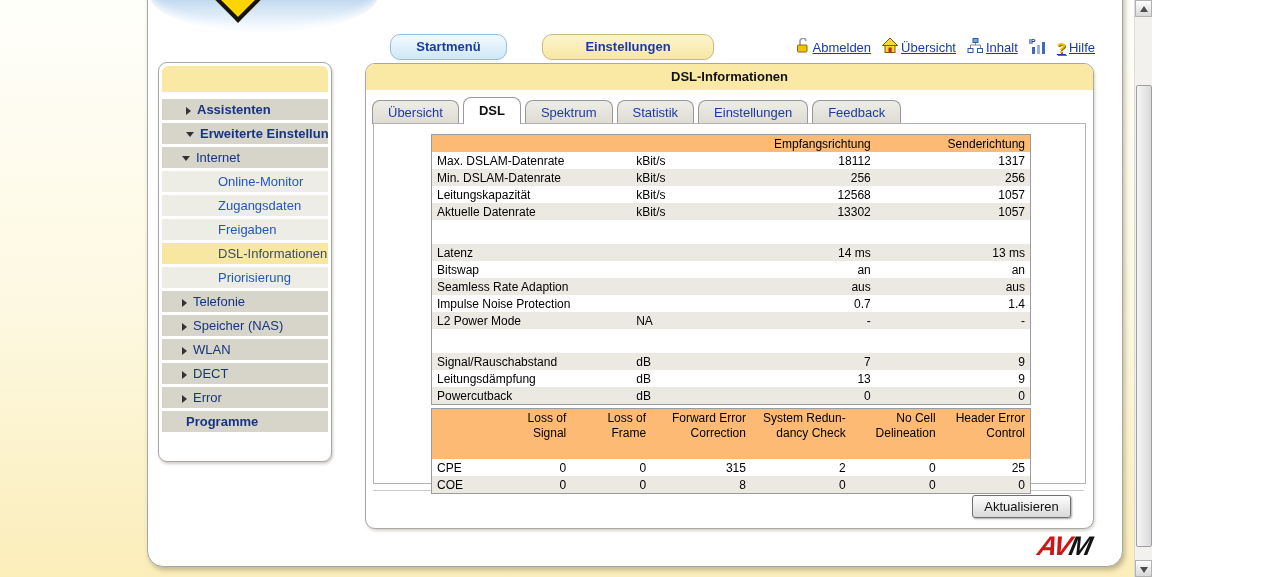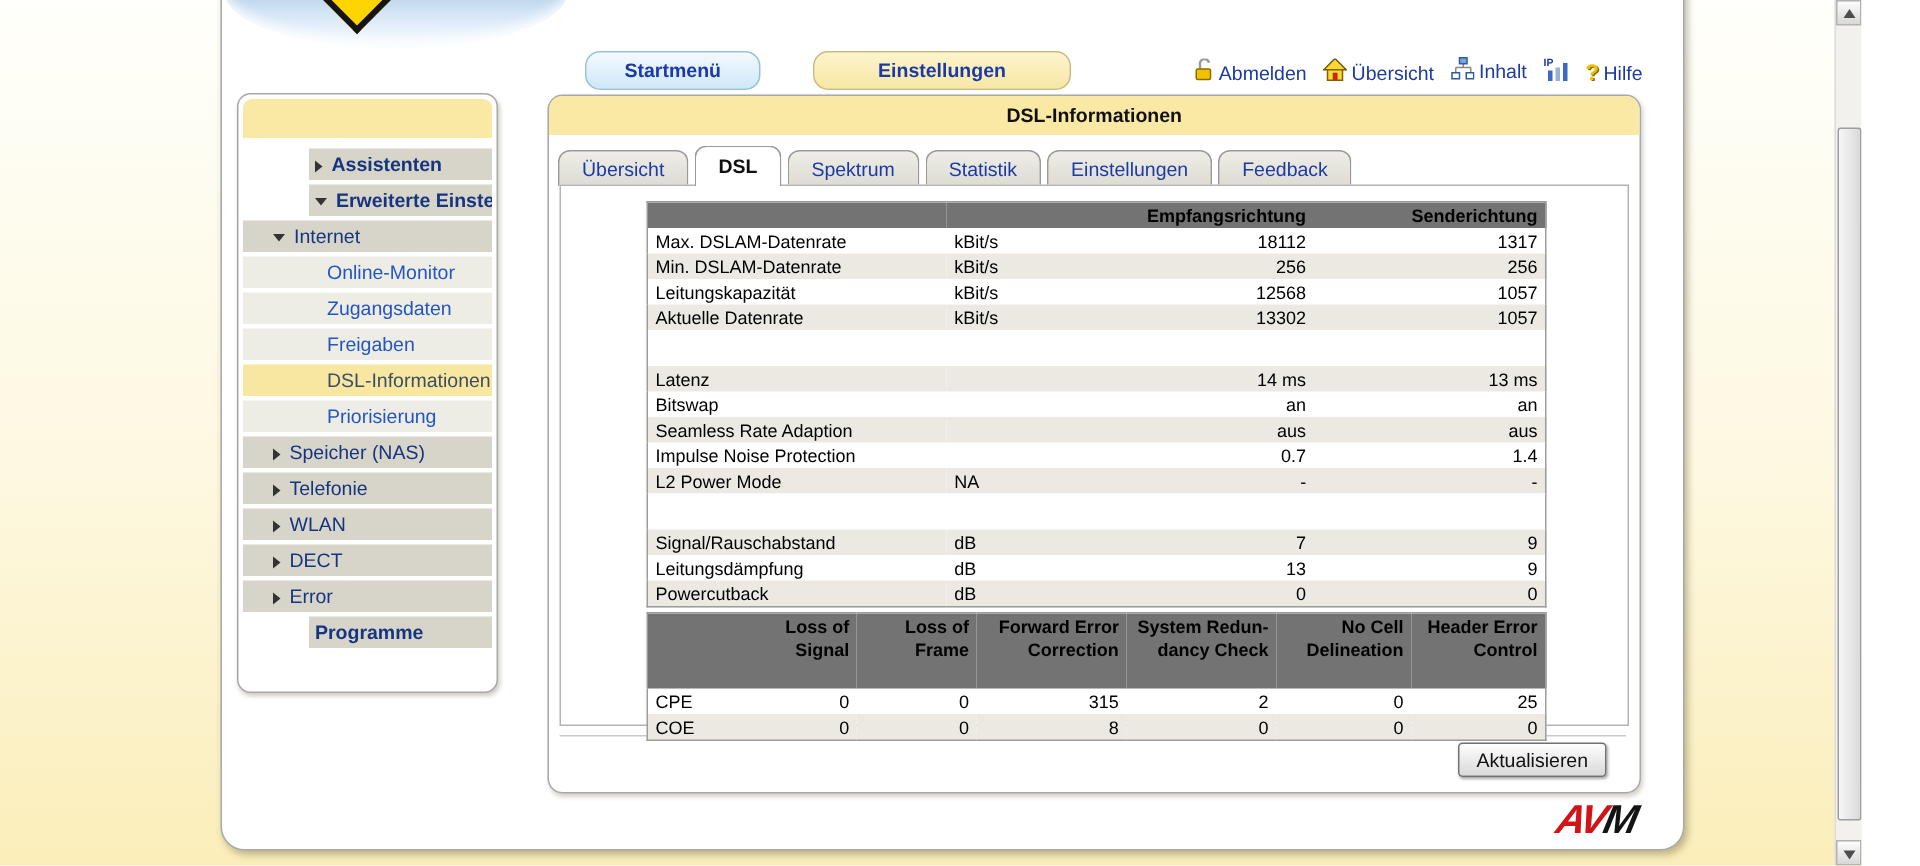--- a/index.html
+++ b/index.html
@@ -1,17 +1,17 @@
 <!DOCTYPE html>
 <html><head>
 <meta charset="utf-8">
 <style>
   html,body{margin:0;padding:0;}
   body{font-family:"Liberation Sans", sans-serif; background:#fff;}
-  #stage{position:relative;width:1241px;height:577px;overflow:hidden;
+  #stage{position:relative;width:1152px;height:577px;overflow:hidden;
          background:linear-gradient(180deg,#fffffb 0%,#fdf8e0 55%,#fbeeba 100%);}
 
   
   .main-window{position:absolute;left:147px;top:-26px;width:974px;height:591px;
     background:#fff;border:1px solid #a8a8a8;border-radius:16px;
     box-shadow:2px 3px 5px rgba(120,110,80,.45);}
 
   
   .logo-swoosh{position:absolute;left:150px;top:-42px;width:228px;height:74px;border-radius:50%;
     background:linear-gradient(180deg,#6d90c2 0%,#9dbfe4 35%,#cfe2f4 65%,#f2f8fe 92%);
@@ -22,32 +22,32 @@
   
   .menu-btn{position:absolute;top:34px;height:24px;border-radius:10px;text-align:center;
     line-height:24px;font-size:13px;font-weight:bold;color:#1b3aa5;cursor:pointer;z-index:7;}
   .menu-btn.blue{left:390px;width:115px;background:linear-gradient(180deg,#f3fafe,#cfe7f8);
     border:1px solid #97bfdc;}
   .menu-btn.yellow{left:542px;width:170px;background:linear-gradient(180deg,#fdf4cc,#f7e7a4);
     border:1px solid #cdb97e;}
 
   
   .top-links{position:absolute;left:795px;top:37px;width:300px;height:20px;display:flex;
-    justify-content:flex-end;align-items:flex-end;gap:11px;font-size:13px;color:#1b3aa5;z-index:7;}
+    justify-content:flex-end;align-items:center;gap:11px;font-size:13px;color:#1b3aa5;z-index:7;text-decoration:underline;}
   .hlink{display:flex;align-items:center;gap:3px;cursor:pointer;white-space:nowrap;}
   .q-glyph{font-weight:bold;font-size:15px;color:#f3c000;text-shadow:1px 1px 0 #8a6d00;}
 
   
   .sidebar{position:absolute;left:158px;top:62px;width:174px;height:400px;background:#fff;
     border:1px solid #a8a8a8;border-radius:9px;box-shadow:1px 2px 3px rgba(120,110,80,.35);
     padding:3px;box-sizing:border-box;z-index:4;}
   .sidebar-head{height:26px;background:#f9e9a4;border-radius:6px 6px 0 0;margin-bottom:7px;}
   .mi{height:21px;line-height:21px;font-size:13px;margin-bottom:3px;cursor:pointer;
     overflow:hidden;white-space:nowrap;}
-  .mi-group{background:#d7d4ca;font-weight:bold;color:#16357f;padding-left:4px;margin-left:44px;}
+  .mi-group{background:#d7d4ca;font-weight:bold;color:#16357f;padding-left:24px;}
   .mi-section{background:#d7d4ca;color:#16357f;padding-left:20px;}
   .mi-link{background:#edece5;color:#2456c0;padding-left:56px;}
   .mi-link.active{background:#f8e7a0;color:#3d4d66;}
   .tri{display:inline-block;width:0;height:0;margin-right:6px;vertical-align:middle;}
   .tri-closed{border-left:5px solid #333;border-top:4px solid transparent;border-bottom:4px solid transparent;}
   .tri-open{border-top:5px solid #333;border-left:4px solid transparent;border-right:4px solid transparent;}
 
   
   .panel{position:absolute;left:365px;top:63px;width:727px;height:464px;background:#fff;
     border:1px solid #a8a8a8;border-radius:10px;box-shadow:1px 2px 3px rgba(120,110,80,.3);z-index:4;}
@@ -60,21 +60,21 @@
   .tab.active{height:26px;line-height:26px;background:#fff;color:#111;font-weight:bold;
     position:relative;z-index:3;}
   .content-box{position:absolute;left:7px;top:59px;width:711px;height:359px;background:#fff;
     border:1px solid #b3b3b3;z-index:2;}
 
   
   table{border-collapse:collapse;font-size:12px;color:#000;}
   .t-dsl{position:absolute;left:57px;top:10px;width:600px;border:1px solid #9c9c9c;}
   .t-err{position:absolute;left:57px;top:284px;width:600px;border:1px solid #9c9c9c;}
   th,td{padding:0 5px;height:17px;font-weight:normal;text-align:left;}
-  thead th{background:#737373;font-weight:bold;}
+  thead th{background:#fdba74;font-weight:normal;}
   .t-dsl th:nth-child(3),.t-dsl th:nth-child(4),
   .t-dsl td:nth-child(3),.t-dsl td:nth-child(4){text-align:right;}
   .t-err th:not(:first-child),.t-err td:not(:first-child){text-align:right;}
   .t-err thead th{white-space:pre-line;line-height:15px;padding-top:2px;padding-bottom:18px;height:auto;}
   tbody tr:nth-child(even) td{background:#ebe9e2;}
   tbody tr.spacer td{height:24px;background:#fff !important;}
 
   
   .panel-sep{position:absolute;left:7px;top:426px;width:711px;border-top:1px solid #c9c9c9;}
   .refresh-btn{position:absolute;top:431px;right:22px;width:99px;height:23px;font-size:13px;
@@ -154,22 +154,22 @@
   <div class="sidebar">
     <div class="sidebar-head"></div>
     <div class="mi mi-group"><span class="tri tri-closed"></span><span>Assistenten</span></div>
     <div class="mi mi-group"><span class="tri tri-open"></span><span>Erweiterte Einstellungen</span></div>
     <div class="mi mi-section"><span class="tri tri-open"></span><span>Internet</span></div>
     <div class="mi mi-link"><span>Online-Monitor</span></div>
     <div class="mi mi-link"><span>Zugangsdaten</span></div>
     <div class="mi mi-link"><span>Freigaben</span></div>
     <div class="mi mi-link active"><span>DSL-Informationen</span></div>
     <div class="mi mi-link"><span>Priorisierung</span></div>
+    <div class="mi mi-section"><span class="tri tri-closed"></span><span>Telefonie</span></div>
     <div class="mi mi-section"><span class="tri tri-closed"></span><span>Speicher (NAS)</span></div>
-    <div class="mi mi-section"><span class="tri tri-closed"></span><span>Telefonie</span></div>
     <div class="mi mi-section"><span class="tri tri-closed"></span><span>WLAN</span></div>
     <div class="mi mi-section"><span class="tri tri-closed"></span><span>DECT</span></div>
     <div class="mi mi-section"><span class="tri tri-closed"></span><span>Error</span></div>
     <div class="mi mi-group"><span>Programme</span></div>
   </div>
 
   <div class="panel">
     <div class="panel-title">DSL-Informationen</div>
 
     <div class="tabs">

